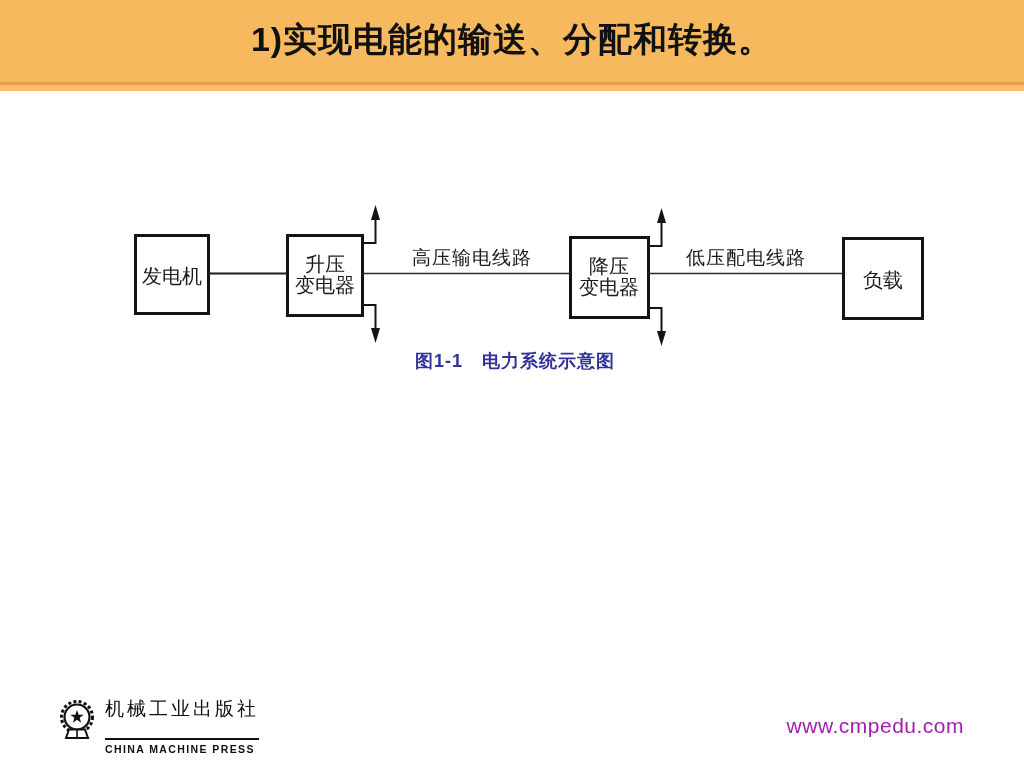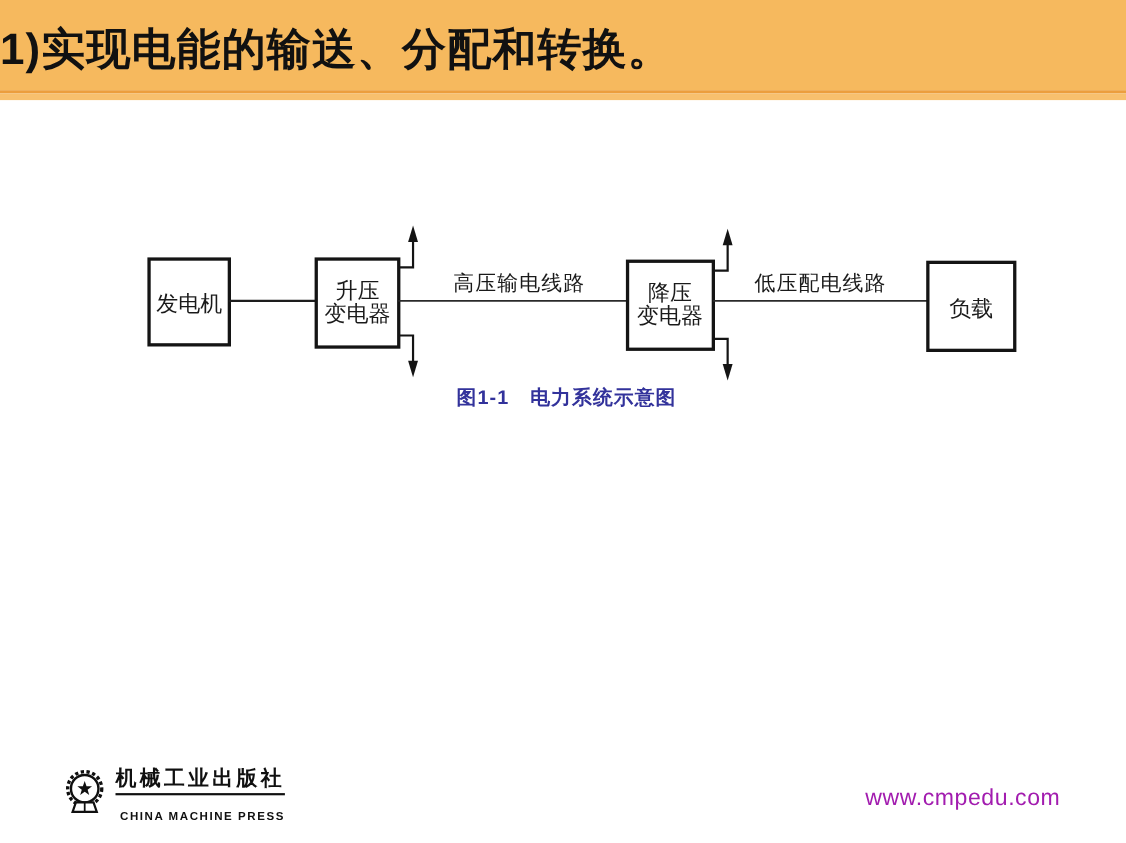--- a/index.html
+++ b/index.html
@@ -16,22 +16,22 @@
   .header-stripe-dark{
     position:absolute;left:0;top:82px;width:1024px;height:3px;
     background:#EC9E3E;
   }
   .header-stripe-light{
     position:absolute;left:0;top:85px;width:1024px;height:6px;
     background:#F8C06E;
   }
   .slide-title{
     position:absolute;left:0;top:17px;width:1024px;margin:0;
-    text-align:left;
-    font-size:40px;font-weight:bold;color:#111111;
+    text-align:center;
+    font-size:34px;font-weight:bold;color:#111111;
     letter-spacing:1px;
     font-family:"Liberation Sans",sans-serif;
   }
   
   .diagram-svg{
     position:absolute;left:0;top:0;width:1024px;height:400px;
   }
   .box{fill:#ffffff;stroke:#141414;stroke-width:3;}
   .wire{stroke:#2a2a2a;stroke-width:1.7;}
   .wire-short{stroke:#1d1d1d;stroke-width:2.1;}
@@ -50,27 +50,27 @@
     letter-spacing:1px;
     font-family:"Liberation Sans",sans-serif;
   }
   
   .publisher-logo{
     position:absolute;left:56px;top:699px;
     display:flex;align-items:flex-start;gap:7px;
   }
   .logo-text{display:flex;flex-direction:column;}
   .publisher-cn{
-    font-size:19px;font-weight:bold;color:#101010;letter-spacing:3px;
-    border-bottom:2.5px solid #101010;padding-bottom:1px;line-height:1.1;
+    font-size:19px;font-weight:normal;color:#101010;letter-spacing:3px;
+    border-bottom:2.5px solid #101010;padding-bottom:18px;line-height:1.1;
     white-space:nowrap;
   }
   .publisher-en{
     font-size:10.5px;font-weight:bold;color:#101010;letter-spacing:1.4px;
-    margin-top:13px;white-space:nowrap;text-align:right;
+    margin-top:3px;white-space:nowrap;
   }
   .website-url{
     position:absolute;right:60px;top:714px;
     font-size:21px;color:#a21caf;letter-spacing:0.5px;
   }
 </style>
 </head>
 <body>
 
 <div class="header-band"></div>

